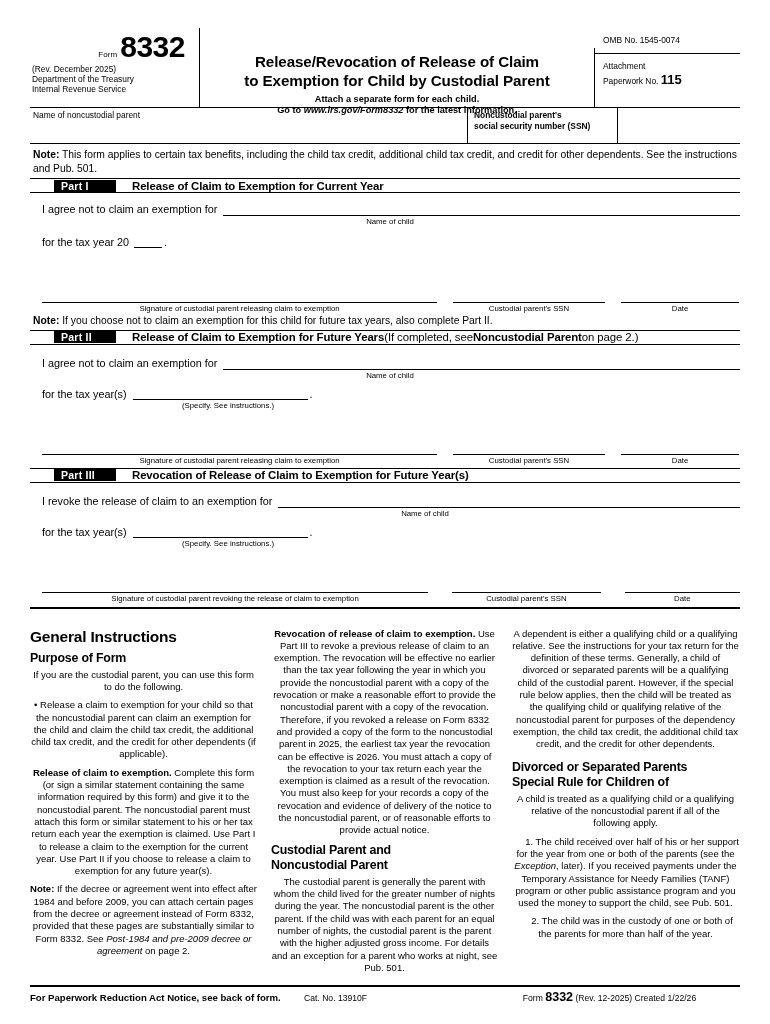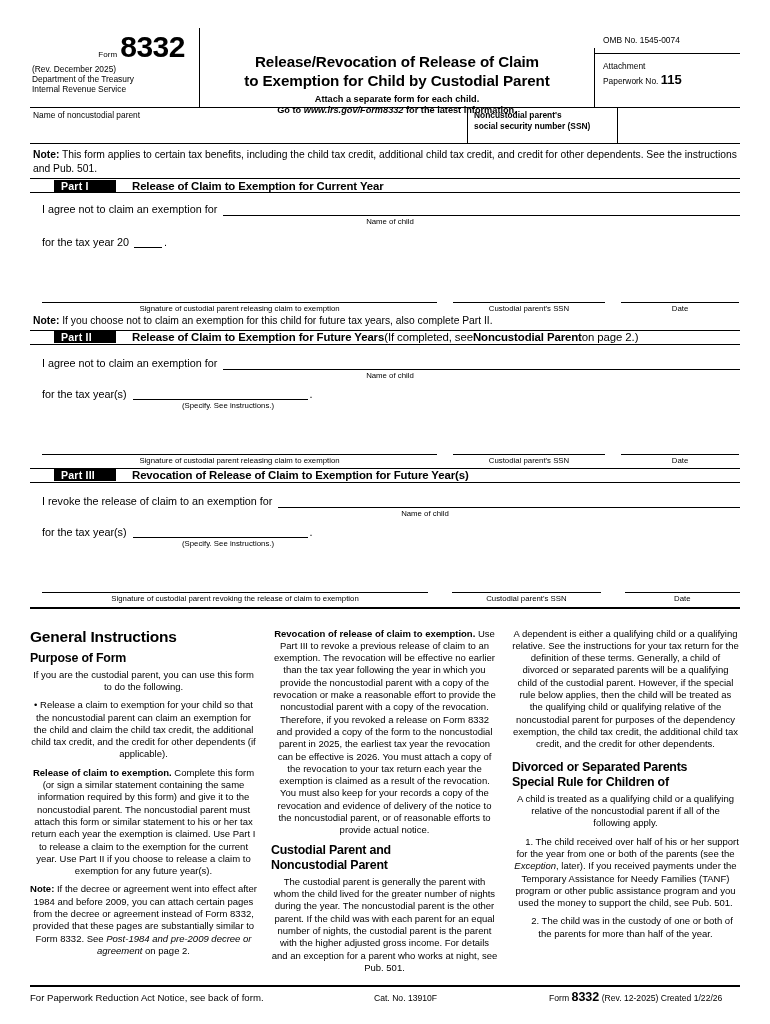--- a/index.html
+++ b/index.html
@@ -243,23 +243,23 @@
   .footer-rule {
     border-top: 2.2px solid #000;
     margin-top: 5px;
   }
   .footer {
     display: flex;
     align-items: baseline;
     padding-top: 3px;
     font-size: 9.6px;
   }
-  .f-left { font-weight: normal; width: 344px; }
+  .f-left { font-weight: bold; width: 274px; }
   .f-mid { width: 175px; font-size: 8.6px; }
-  .f-right { flex: 1; text-align: left; font-size: 8.6px; }
+  .f-right { flex: 1; text-align: center; font-size: 8.6px; }
   .f-right .fw { font-size: 8.6px; }
   .f-right .fnum { font-size: 12.5px; font-weight: bold; }
 </style>
 </head>
 <body>
 
 <div class="page">
 
   <div class="hdr">
     <div class="hdr-left">

